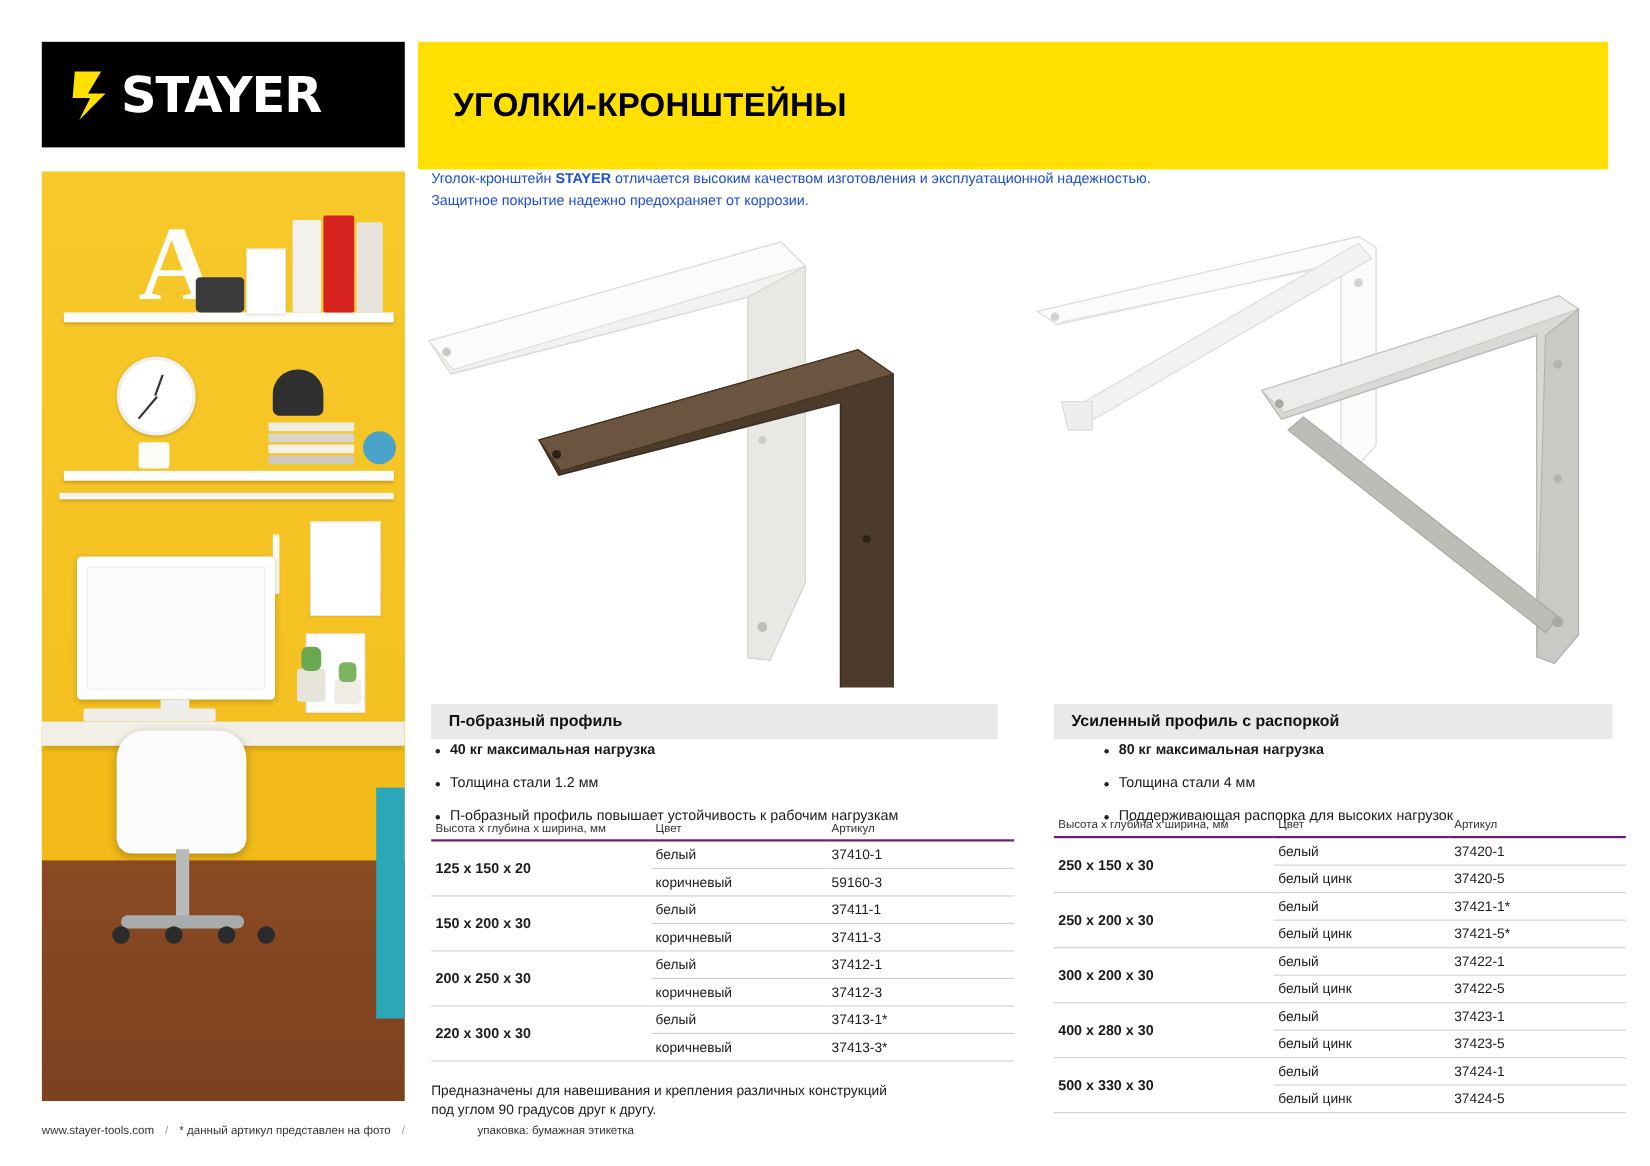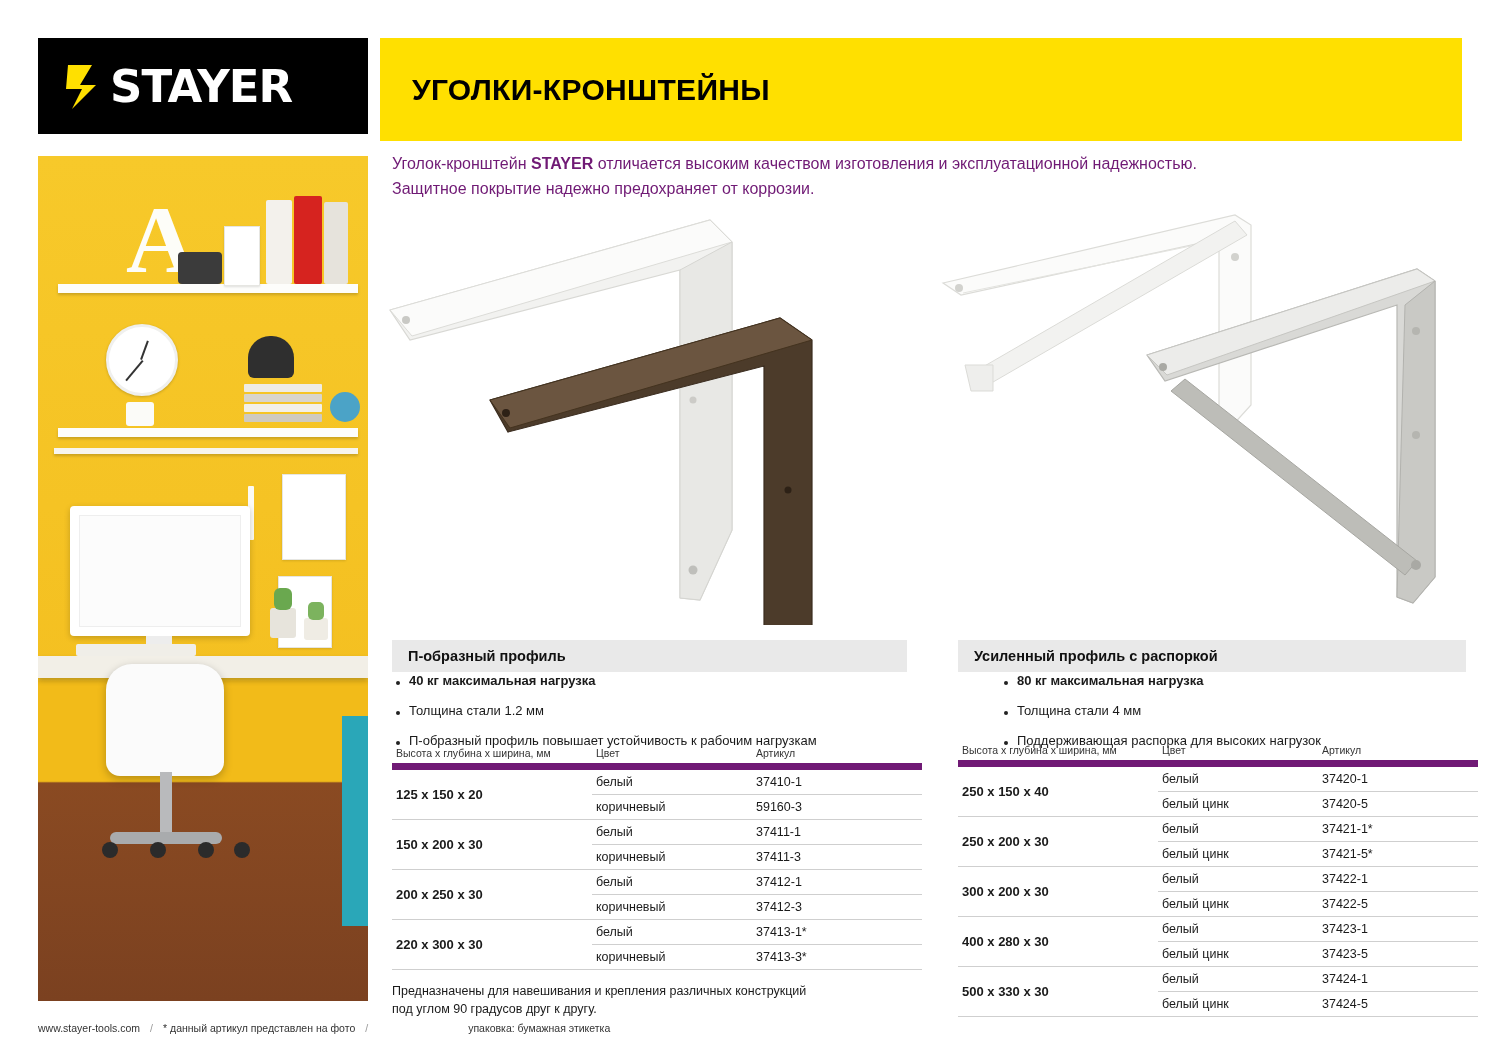--- a/index.html
+++ b/index.html
@@ -43,42 +43,42 @@
     color: #ffffff;
     font-family: "DejaVu Sans", sans-serif;
     font-weight: bold;
     font-size: 45px;
     letter-spacing: -1px;
     margin-left: 2px;
   }
   .title-bar {
     position: absolute;
     left: 380px; top: 38px;
-    width: 1082px; height: 103px;
+    width: 1082px; height: 116px;
     background: #ffe000;
     display: flex;
     align-items: center;
   }
   .title-bar h1 {
     margin: 0 0 0 32px;
     font-size: 30px;
     font-weight: bold;
     letter-spacing: 0.3px;
     color: #000000;
     font-family: "Liberation Sans", sans-serif;
   }
 
   
   .intro {
     position: absolute;
     left: 392px; top: 152px;
     width: 1060px;
-    font-size: 16px;
+    font-size: 13px;
     line-height: 1.55;
-    color: #701a75;
+    color: #1d4ed8;
   }
   .intro b { font-weight: bold; }
 
   
   .photo {
     position: absolute;
     left: 38px; top: 156px;
     width: 330px; height: 845px;
     overflow: hidden;
     background: #f4c021;
@@ -255,21 +255,21 @@
     position: absolute;
     border-collapse: collapse;
     font-size: 12.5px;
   }
   table.spec th {
     font-size: 10.5px;
     font-weight: normal;
     color: #333;
     text-align: left;
     padding: 2px 4px 4px 4px;
-    border-bottom: 7px solid #701a75;
+    border-bottom: 2px solid #701a75;
     vertical-align: bottom;
   }
   table.spec td {
     padding: 5px 4px;
     border-bottom: 1px solid #cfcfcf;
     vertical-align: middle;
   }
   table.spec td.size {
     font-weight: bold;
     font-size: 13px;
@@ -300,21 +300,21 @@
     position: absolute;
     left: 38px; top: 1022px;
     width: 1424px;
     font-size: 10.5px;
     color: #333;
     display: flex;
     align-items: center;
     gap: 10px;
   }
   .footer .sep { color: #999; }
-  .footer .pack { margin-left: 90px; }
+  .footer .pack { margin-left: 56px; }
 </style>
 </head>
 <body>
 
 <div class="page">
 
   <div class="logo-box">
     <span class="logo-mark">
       <svg width="46" height="50" viewBox="0 0 46 50" aria-hidden="true">
         <path d="M6 4 L30 4 L18 24 L34 24 L10 48 L20 28 L4 28 Z" fill="#ffe000"></path>
@@ -534,21 +534,21 @@
       </colgroup>
     <thead>
       <tr>
         <th>Высота х глубина х ширина, мм</th>
         <th>Цвет</th>
         <th>Артикул</th>
       </tr>
     </thead>
     <tbody>
       <tr>
-        <td class="size" rowspan="2">250 x 150 x 40</td>
+        <td class="size" rowspan="2">250 x 150 x 30</td>
         <td>белый</td>
         <td>37420-1</td>
       </tr>
       <tr>
         <td>белый цинк</td>
         <td>37420-5</td>
       </tr>
 
       <tr>
         <td class="size" rowspan="2">250 x 200 x 30</td>

